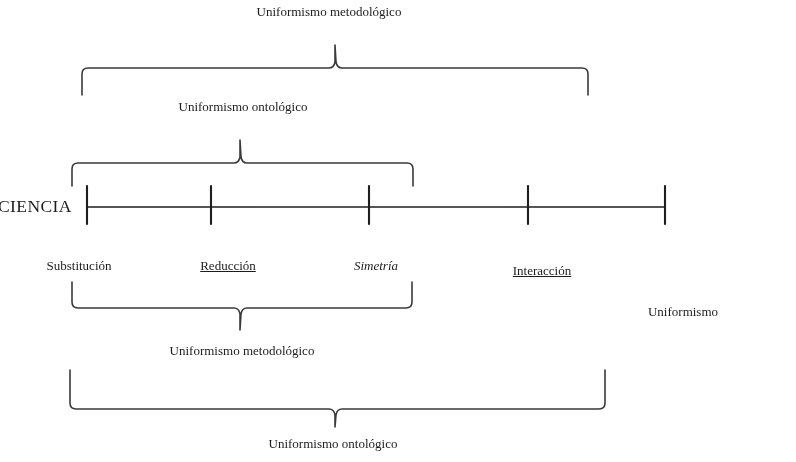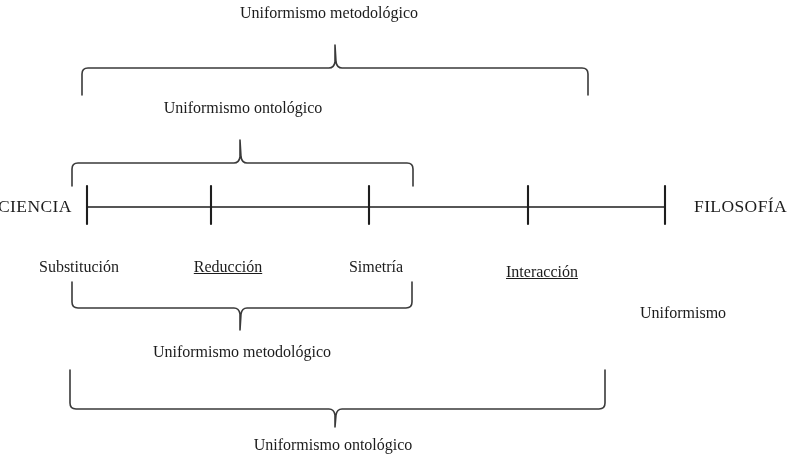--- a/index.html
+++ b/index.html
@@ -13,21 +13,21 @@
     height: 462px;
     background: #ffffff;
     font-family: "Liberation Serif", "DejaVu Serif", serif;
     color: #1a1a1a;
     overflow: hidden;
   }
   .lbl {
     position: absolute;
     white-space: nowrap;
     line-height: 1;
-    font-size: 16px;
+    font-size: 13px;
     color: #1c1c1c;
   }
   .lbl.center {
     transform: translateX(-50%);
   }
   .endpoint {
     font-size: 17.5px;
     letter-spacing: 0.4px;
   }
   svg.overlay {
@@ -59,27 +59,26 @@
 <body>
 
 <div id="diagram-root">
 
   <div class="lbl center" style="left:329px; top:5px;">Uniformismo metodológico</div>
 
   <div class="lbl center" style="left:243px; top:100px;">Uniformismo ontológico</div>
 
   <div class="lbl endpoint" style="left:-2px; top:198px;">CIENCIA</div>
 
-  <div class="lbl endpoint" style="left:694px; top:198px;">FILOSOFÍA</div>
 
   <div class="lbl center" style="left:79px; top:259px;">Substitución</div>
 
   <div class="lbl center" style="left:228px; top:259px;text-decoration:underline;">Reducción</div>
 
-  <div class="lbl center" style="left:376px; top:259px;">Simetría</div>
+  <div class="lbl center" style="left:376px; top:259px;font-style:italic;">Simetría</div>
 
   <div class="lbl center" style="left:542px; top:264px;text-decoration:underline;">Interacción</div>
 
 
   <div class="lbl center" style="left:683px; top:305px;">Uniformismo</div>
 
   <div class="lbl center" style="left:242px; top:344px;">Uniformismo metodológico</div>
 
   <div class="lbl center" style="left:333px; top:437px;">Uniformismo ontológico</div>
 

